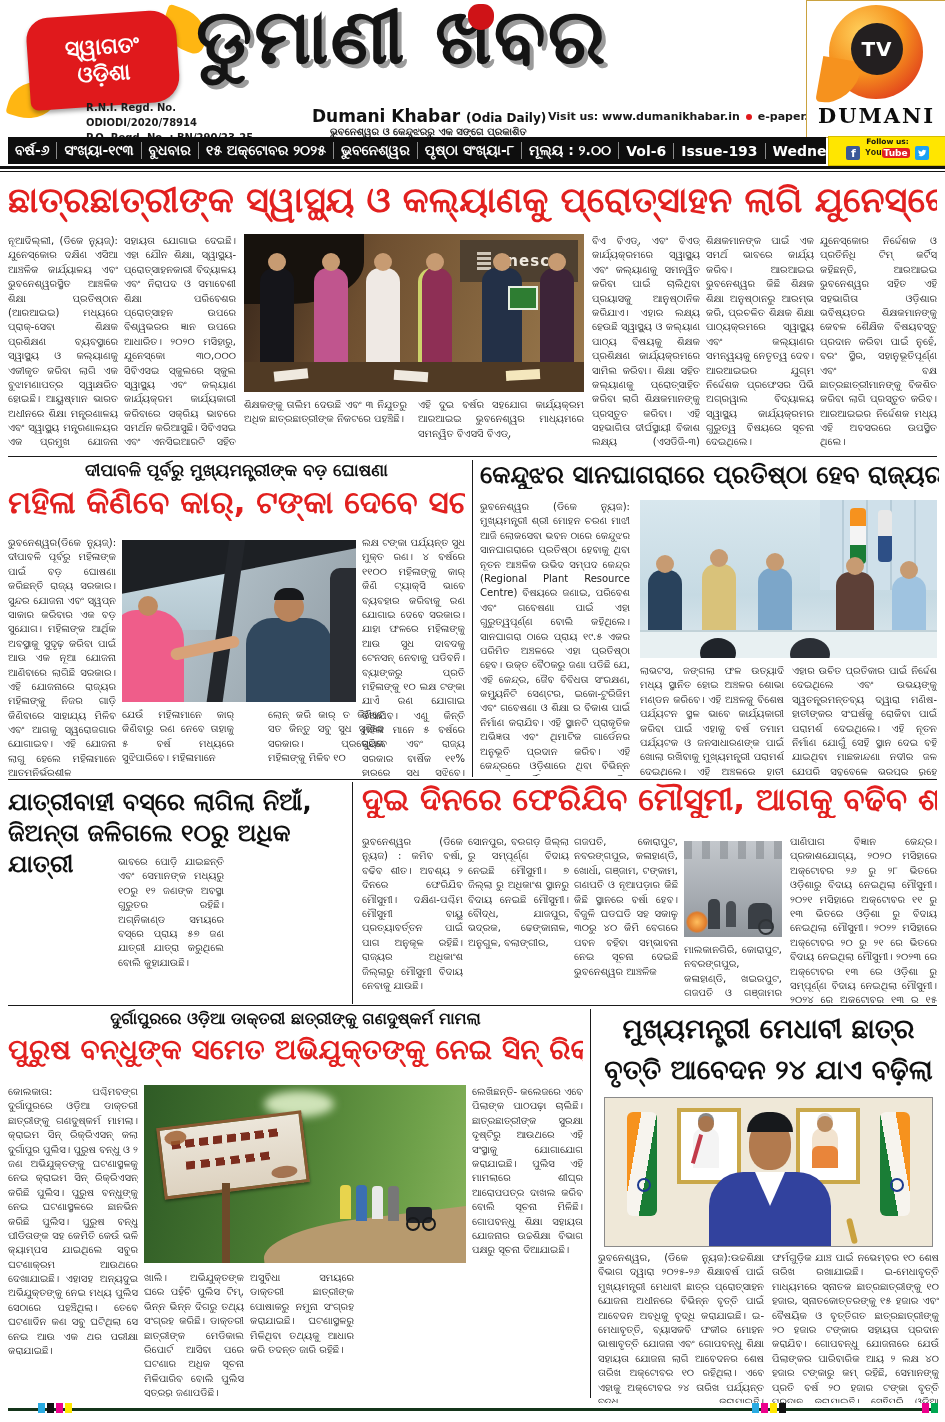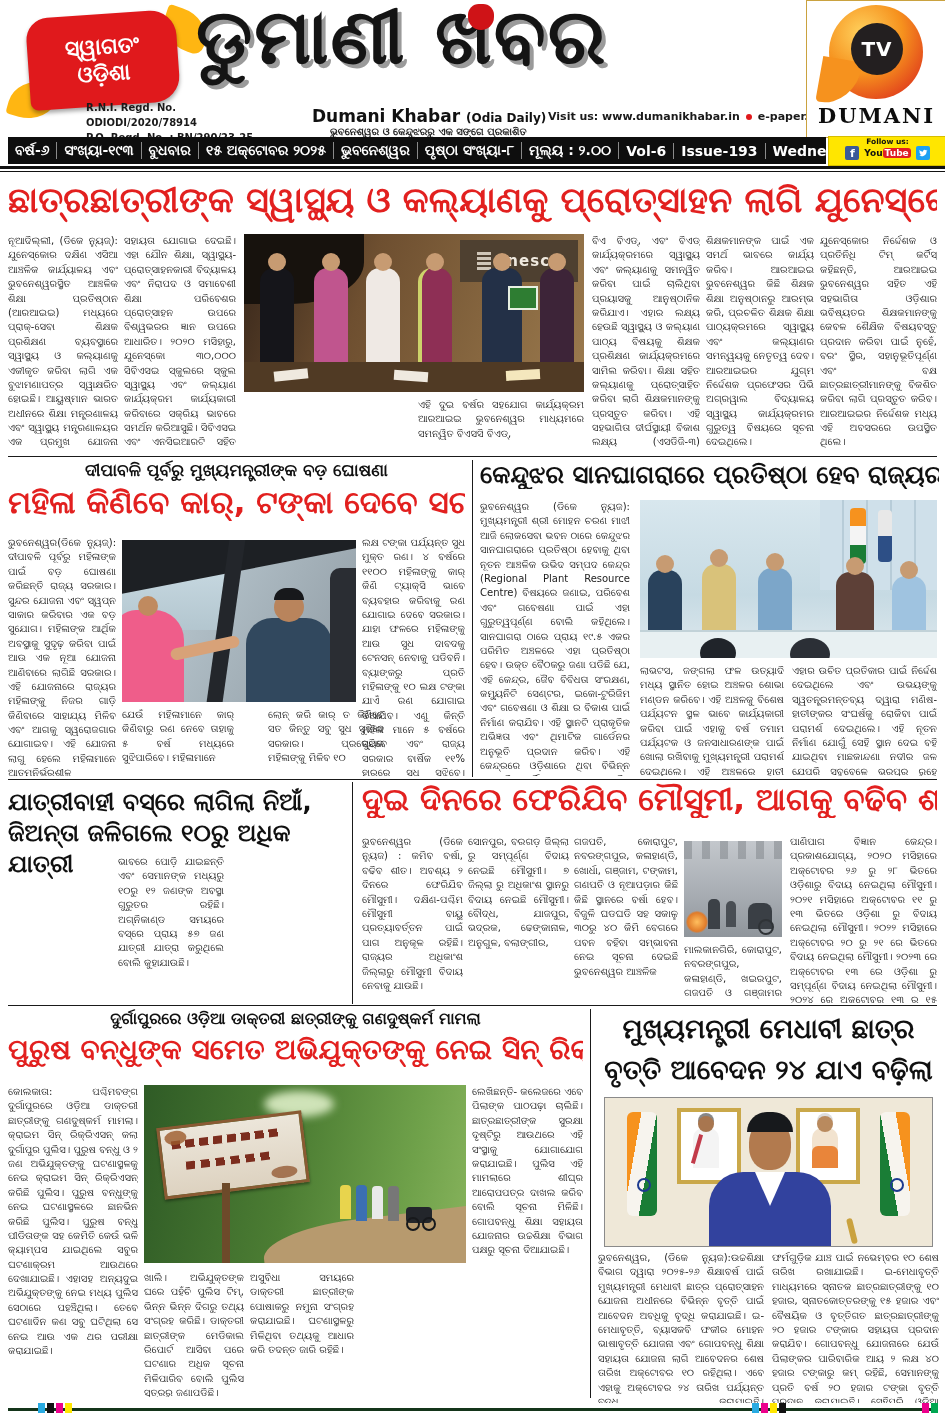--- a/index.html
+++ b/index.html
@@ -59,21 +59,21 @@
       <span>TV</span>
     </div>
     <div class="abs" style="left:0;top:102px;width:139px;text-align:center;font-family:'DejaVu Serif',serif;font-weight:700;font-size:21px;letter-spacing:2px;color:#0d0d0d;">DUMANI</div>
   </div>
 
   <div class="abs" style="left:828px;top:136px;width:117px;height:28px;background:#ffe600;border:1px solid #d6bd00;display:flex;flex-direction:column;align-items:center;">
     <span style="font-size:7.5px;font-weight:700;color:#111;line-height:1.2;">Follow us:</span>
     <span style="display:flex;align-items:center;gap:5px;">
       <span style="width:14px;height:14px;background:#3b5998;color:#fff;font-weight:700;font-size:11px;display:inline-flex;align-items:center;justify-content:center;border-radius:2px;">f</span>
       <span style="display:inline-flex;align-items:center;font-weight:700;font-size:9px;">
-        <span style="color:#111;">You</span>
+        <span style="color:#111;font-family:Liberation Mono, monospace;">You</span>
           <span style="background:#e01d24;color:#fff;border-radius:3px;padding:0 2px;">Tube</span>
       </span>
       <span style="width:14px;height:14px;background:#1da1f2;border-radius:2px;display:inline-flex;align-items:center;justify-content:center;">
         <svg width="10" height="10" viewBox="0 0 24 24">
             <path fill="#fff" d="M22 5.8c-.7.3-1.5.5-2.3.6.8-.5 1.4-1.2 1.7-2.1-.8.5-1.6.8-2.5 1C18.2 4.5 17.2 4 16 4c-2.2 0-4 1.8-4 4 0 .3 0 .6.1.9C8.8 8.7 5.8 7.1 3.8 4.7c-.4.6-.6 1.3-.6 2 0 1.4.7 2.6 1.8 3.3-.7 0-1.3-.2-1.8-.5v.1c0 1.9 1.4 3.5 3.2 3.9-.3.1-.7.1-1 .1-.2 0-.5 0-.7-.1.5 1.6 2 2.7 3.7 2.7-1.4 1.1-3.1 1.7-5 1.7H3c1.8 1.1 3.9 1.8 6.2 1.8 7.4 0 11.4-6.1 11.4-11.4v-.5c.8-.6 1.5-1.3 2-2.1z"></path>
           </svg>
       </span>
     </span>
   </div>
 
@@ -125,20 +125,21 @@
     </div>
     <div class="pr" style="left:296px;background:#3d2438;">
         <i class="hd"></i>
       </div>
     <div class="abs" style="left:0;bottom:0;width:340px;height:30px;background:#503a24;">
       <div class="abs" style="left:30px;top:8px;width:34px;height:10px;background:#efe9df;transform:rotate(-6deg);"></div>
       <div class="abs" style="left:150px;top:9px;width:34px;height:10px;background:#efe9df;transform:rotate(4deg);"></div>
       <div class="abs" style="left:262px;top:8px;width:34px;height:10px;background:#f4e7bd;transform:rotate(-3deg);"></div>
     </div>
   </div>
+  <div class="col" style="left:244px;top:224px;width:163px;height:54px;">ଶିକ୍ଷକଙ୍କୁ ତାଲିମ ଦେଉଛି ଏବଂ ୩ ନିଯୁତରୁ ଅଧିକ ଛାତ୍ରଛାତ୍ରୀଙ୍କ ନିକଟରେ ପହଞ୍ଚିଛି।</div>
   <div class="col" style="left:418px;top:224px;width:166px;height:54px;">ଏହି ଦୁଇ ବର୍ଷର ସହଯୋଗ କାର୍ଯ୍ୟକ୍ରମ ଆରଆଇଇ ଭୁବନେଶ୍ୱର ମାଧ୍ୟମରେ ସମନ୍ୱିତ ବିଏସସି ବିଏଡ୍,</div>
   <div class="col" style="left:592px;top:60px;width:108px;height:218px;">ବିଏ ବିଏଡ୍, ଏବଂ ବିଏଡ୍ କାର୍ଯ୍ୟକ୍ରମରେ ସ୍ୱାସ୍ଥ୍ୟ ଏବଂ କଲ୍ୟାଣକୁ ସମନ୍ୱିତ କରିବା ପାଇଁ ଚାଲିଥିବା ପ୍ରୟାସକୁ ଆନୁଷ୍ଠାନିକ କରିଯାଏ। ଏହାର ଲକ୍ଷ୍ୟ ହେଉଛି ସ୍ୱାସ୍ଥ୍ୟ ଓ କଲ୍ୟାଣ ପାଠ୍ୟ ବିଷୟକୁ ଶିକ୍ଷକ ପ୍ରଶିକ୍ଷଣ କାର୍ଯ୍ୟକ୍ରମରେ ସାମିଲ କରିବା। ଶିକ୍ଷା ସହିତ କଲ୍ୟାଣକୁ ପ୍ରୋତ୍ସାହିତ କରିବା ଲାଗି ଶିକ୍ଷକମାନଙ୍କୁ ପ୍ରସ୍ତୁତ କରିବା। ଏହି ସହଭାଗିତା ଦୀର୍ଘସ୍ଥାୟୀ ବିକାଶ ଲକ୍ଷ୍ୟ (ଏସଡିଜି-୩) -ଉତ୍ତମ ସ୍ୱାସ୍ଥ୍ୟ ଓ କଲ୍ୟାଣ, ଏସଡିଜି-୪ ଗୁଣବତ୍ତାର ଶିକ୍ଷା ଏବଂ</div>
   <div class="col" style="left:706px;top:60px;width:108px;height:218px;">ଶିକ୍ଷକମାନଙ୍କ ପାଇଁ ଏକ ସମର୍ଥ ଭାବରେ କାର୍ଯ୍ୟ କରିବ। ଆରଆଇଇ ଭୁବନେଶ୍ୱର କିଛି ଶିକ୍ଷକ ଶିକ୍ଷା ଅନୁଷ୍ଠାନରୁ ଆରମ୍ଭ କରି, ପ୍ରଚଳିତ ଶିକ୍ଷକ ଶିକ୍ଷା ପାଠ୍ୟକ୍ରମରେ ସ୍ୱାସ୍ଥ୍ୟ ଏବଂ କଲ୍ୟାଣର ସମନ୍ୱୟକୁ ନେତୃତ୍ୱ ଦେବ। ଆରଆଇଇର ଯୁଗ୍ମ ନିର୍ଦ୍ଦେଶକ ପ୍ରଫେସର ପିଭି ଅଗ୍ରୱାଲ ବିଦ୍ୟାଳୟ ସ୍ୱାସ୍ଥ୍ୟ କାର୍ଯ୍ୟକ୍ରମର ଗୁରୁତ୍ୱ ବିଷୟରେ ସୂଚନା ଦେଇଥିଲେ।</div>
   <div class="col" style="left:820px;top:60px;width:117px;height:218px;">ଯୁନେସ୍କୋର ନିର୍ଦ୍ଦେଶକ ଓ ପ୍ରତିନିଧି ଟିମ୍ କର୍ଟିସ୍ କହିଛନ୍ତି, ଆରଆଇଇ ଭୁବନେଶ୍ୱର ସହିତ ଏହି ସହଭାଗିତା ଓଡ଼ିଶାର ଭବିଷ୍ୟତର ଶିକ୍ଷକମାନଙ୍କୁ କେବଳ ଶୈକ୍ଷିକ ବିଷୟବସ୍ତୁ ପ୍ରଦାନ କରିବା ପାଇଁ ନୁହେଁ, ବରଂ ସ୍ଥିର, ସହାନୁଭୂତିପୂର୍ଣ୍ଣ ଏବଂ ବକ୍ଷ ଛାତ୍ରଛାତ୍ରୀମାନଙ୍କୁ ବିକଶିତ କରିବା ଲାଗି ପ୍ରସ୍ତୁତ କରିବ। ଆରଆଇଇର ନିର୍ଦ୍ଦେଶକ ମଧ୍ୟ ଏହି ଅବସରରେ ଉପସ୍ଥିତ ଥିଲେ।</div>
 </div>
 <div class="rule-h" style="left:8px;top:456px;width:929px;"></div>
 
 <div class="abs" style="left:0;top:458px;width:472px;height:320px;">
   <div class="abs kicker" style="left:8px;top:2px;width:457px;font-size:17px;">ଦୀପାବଳି ପୂର୍ବରୁ ମୁଖ୍ୟମନ୍ତ୍ରୀଙ୍କ ବଡ଼ ଘୋଷଣା</div>
   <div class="abs hl-red" style="left:8px;top:26px;width:457px;font-size:31px;white-space:nowrap;overflow:hidden;">ମହିଳା କିଣିବେ କାର୍, ଟଙ୍କା ଦେବେ ସରକାର !</div>

